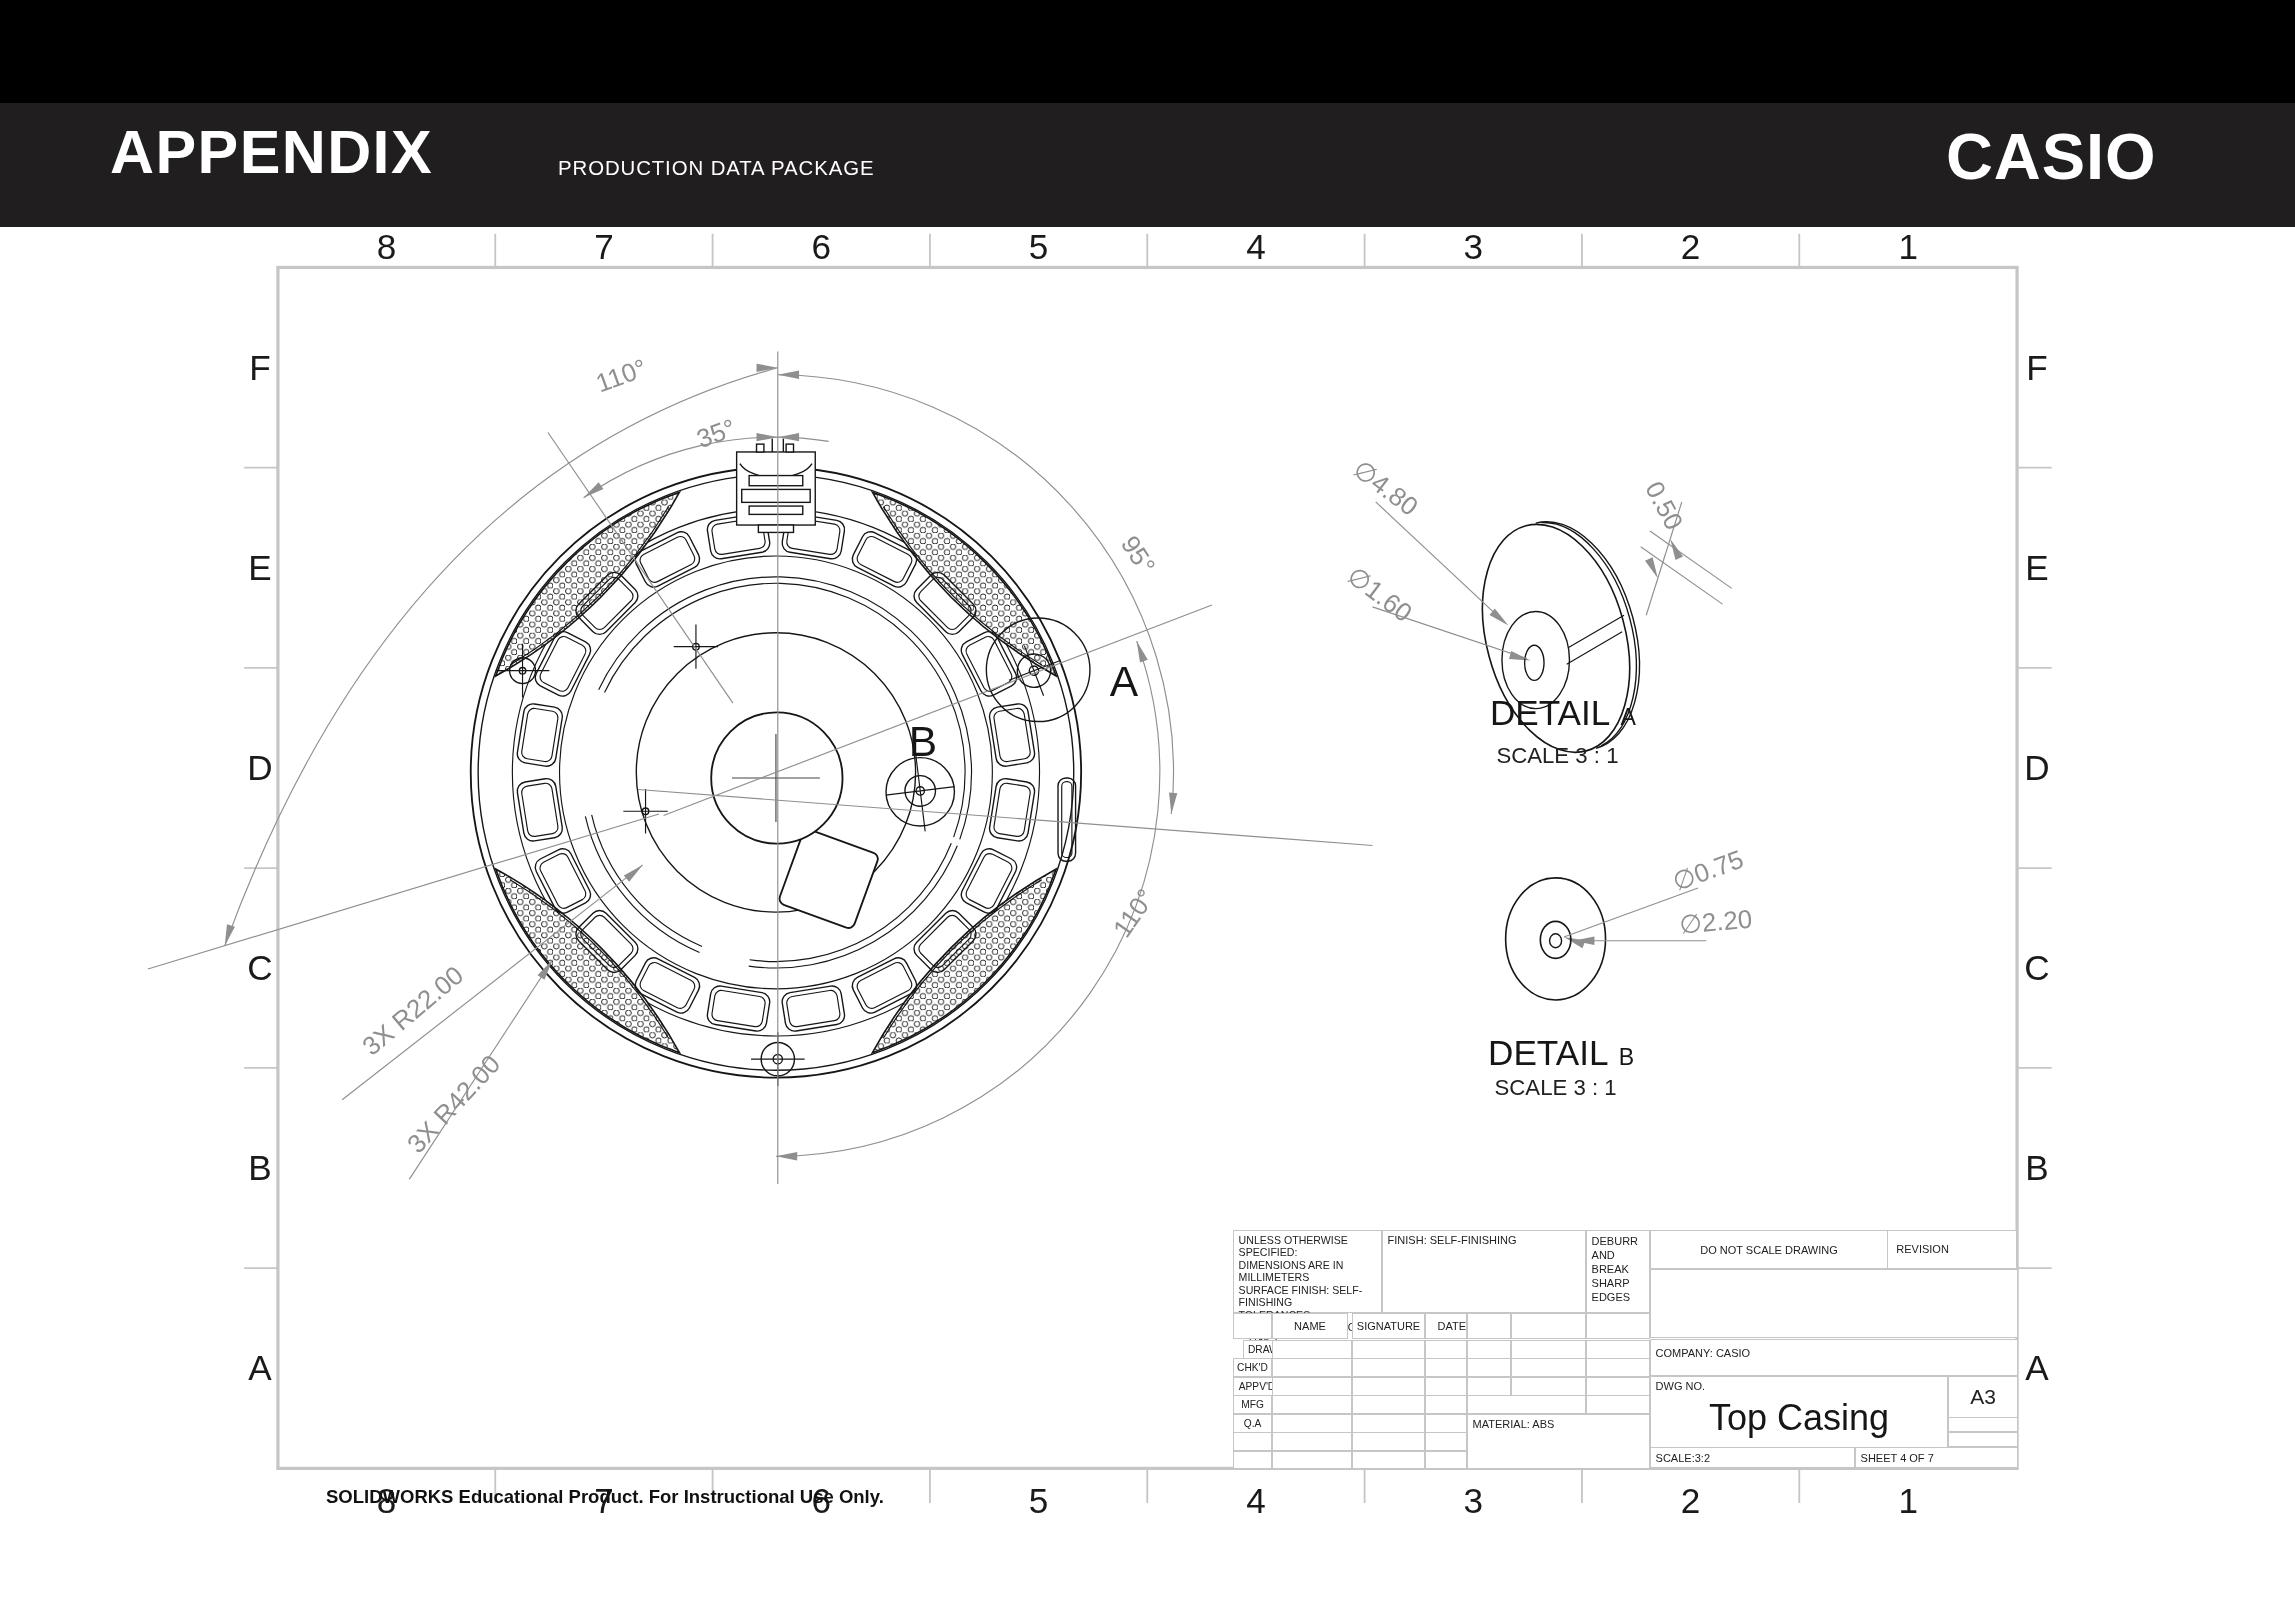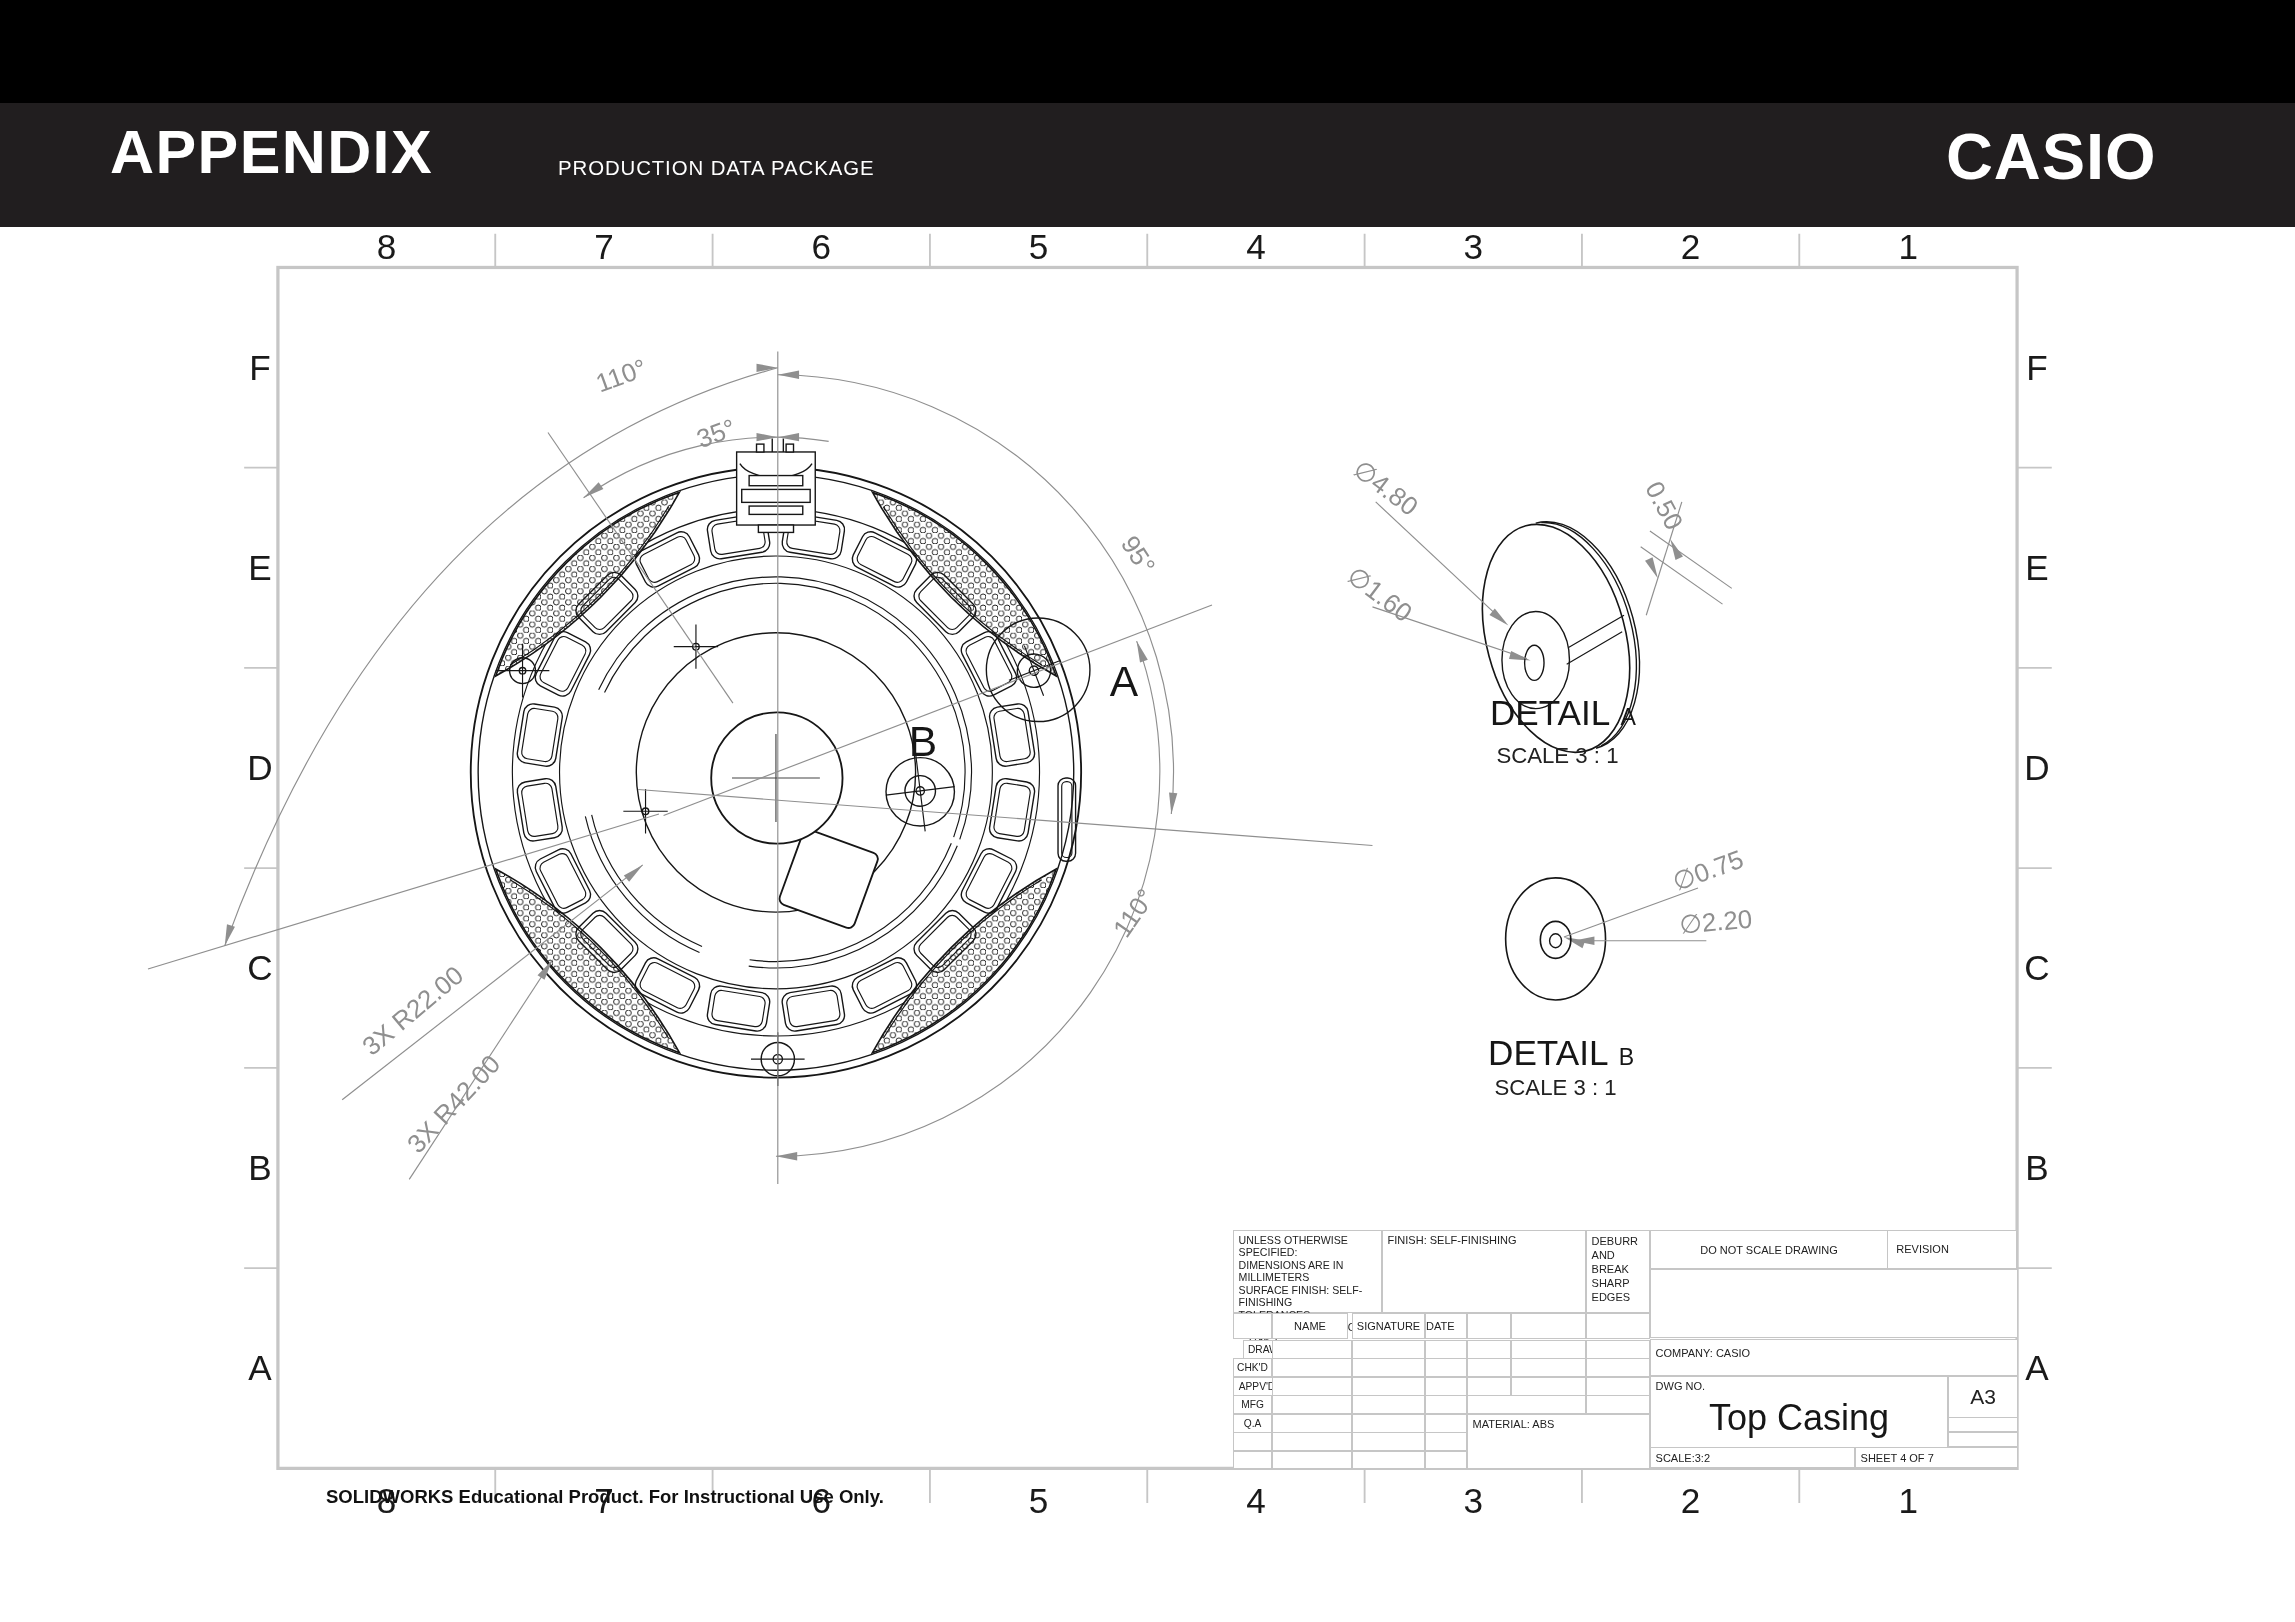--- a/index.html
+++ b/index.html
@@ -381,21 +381,21 @@
   </div>
   <div id="tb-table">
       <div class="cell" style="left: 0px; top: 83px; width: 39px; height: 26px;"></div>
       <div class="cell" style="left: 39px; top: 83px; width: 76px; height: 26px;">
         <div style="text-align: center; margin-top: 5.6px;">NAME</div>
       </div>
       <div class="cell" style="left: 119px; top: 83px; width: 73px; height: 26px;">
         <div style="text-align: center; margin-top: 5.6px;">SIGNATURE</div>
       </div>
       <div class="cell" style="left: 192px; top: 83px; width: 42px; height: 26px;">
-        <div style="text-align: left; margin-top: 5.6px;">DATE</div>
+        <div style="text-align: right; margin-top: 5.6px;">DATE</div>
       </div>
       <div class="cell" style="left: 234px; top: 83px; width: 44px; height: 26px;"></div>
       <div class="cell" style="left: 278px; top: 83px; width: 75px; height: 26px;"></div>
       <div class="cell" style="left: 353px; top: 83px; width: 64px; height: 26px;"></div>
       <div class="cell" style="left: 10px; top: 110px; width: 48px; height: 18.5px;">
         <div style="text-align: center; margin-top: 2.8px; font-size: 10.2px;">DRAWN</div>
       </div>
       <div class="cell" style="left: 39px; top: 110px; width: 80px; height: 18.5px;"></div>
       <div class="cell" style="left: 119px; top: 110px; width: 73px; height: 18.5px;"></div>
       <div class="cell" style="left: 192px; top: 110px; width: 42px; height: 18.5px;"></div>

